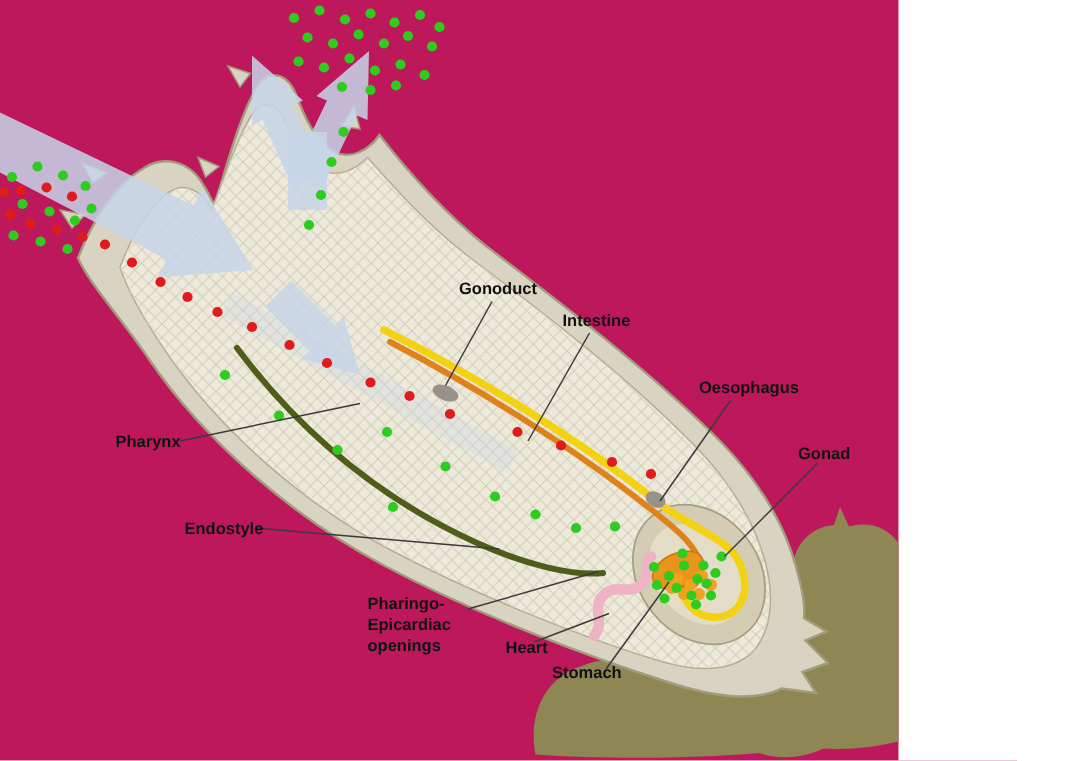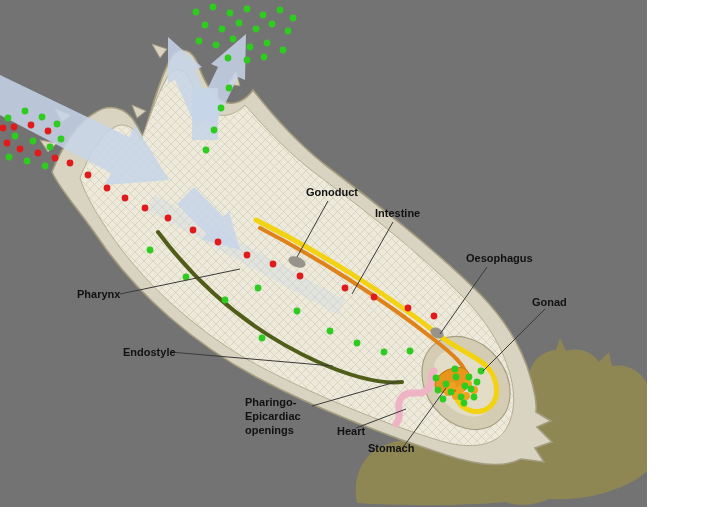--- a/index.html
+++ b/index.html
@@ -1,16 +1,16 @@
 <!DOCTYPE html>
 <html><head>
 <meta charset="utf-8">
 <style>
   html,body{margin:0;padding:0;background:#ffffff;}
-  .stage{position:relative;width:647px;height:507px;background:#737373;overflow:hidden;
+  .stage{position:relative;width:599px;height:507px;background:#be185d;overflow:hidden;
          font-family:"Liberation Sans",sans-serif;text-align:center;}
   svg{display:block;}
   text.anat-label{font-family:"Liberation Sans",sans-serif;font-size:11px;font-weight:bold;fill:#111;}
   .leader{stroke:#3a3a3a;stroke-width:1;fill:none;}
 </style>
 </head>
 <body>
 
 <div class="stage">
 <svg width="720" height="507" viewBox="0 0 720 507">

